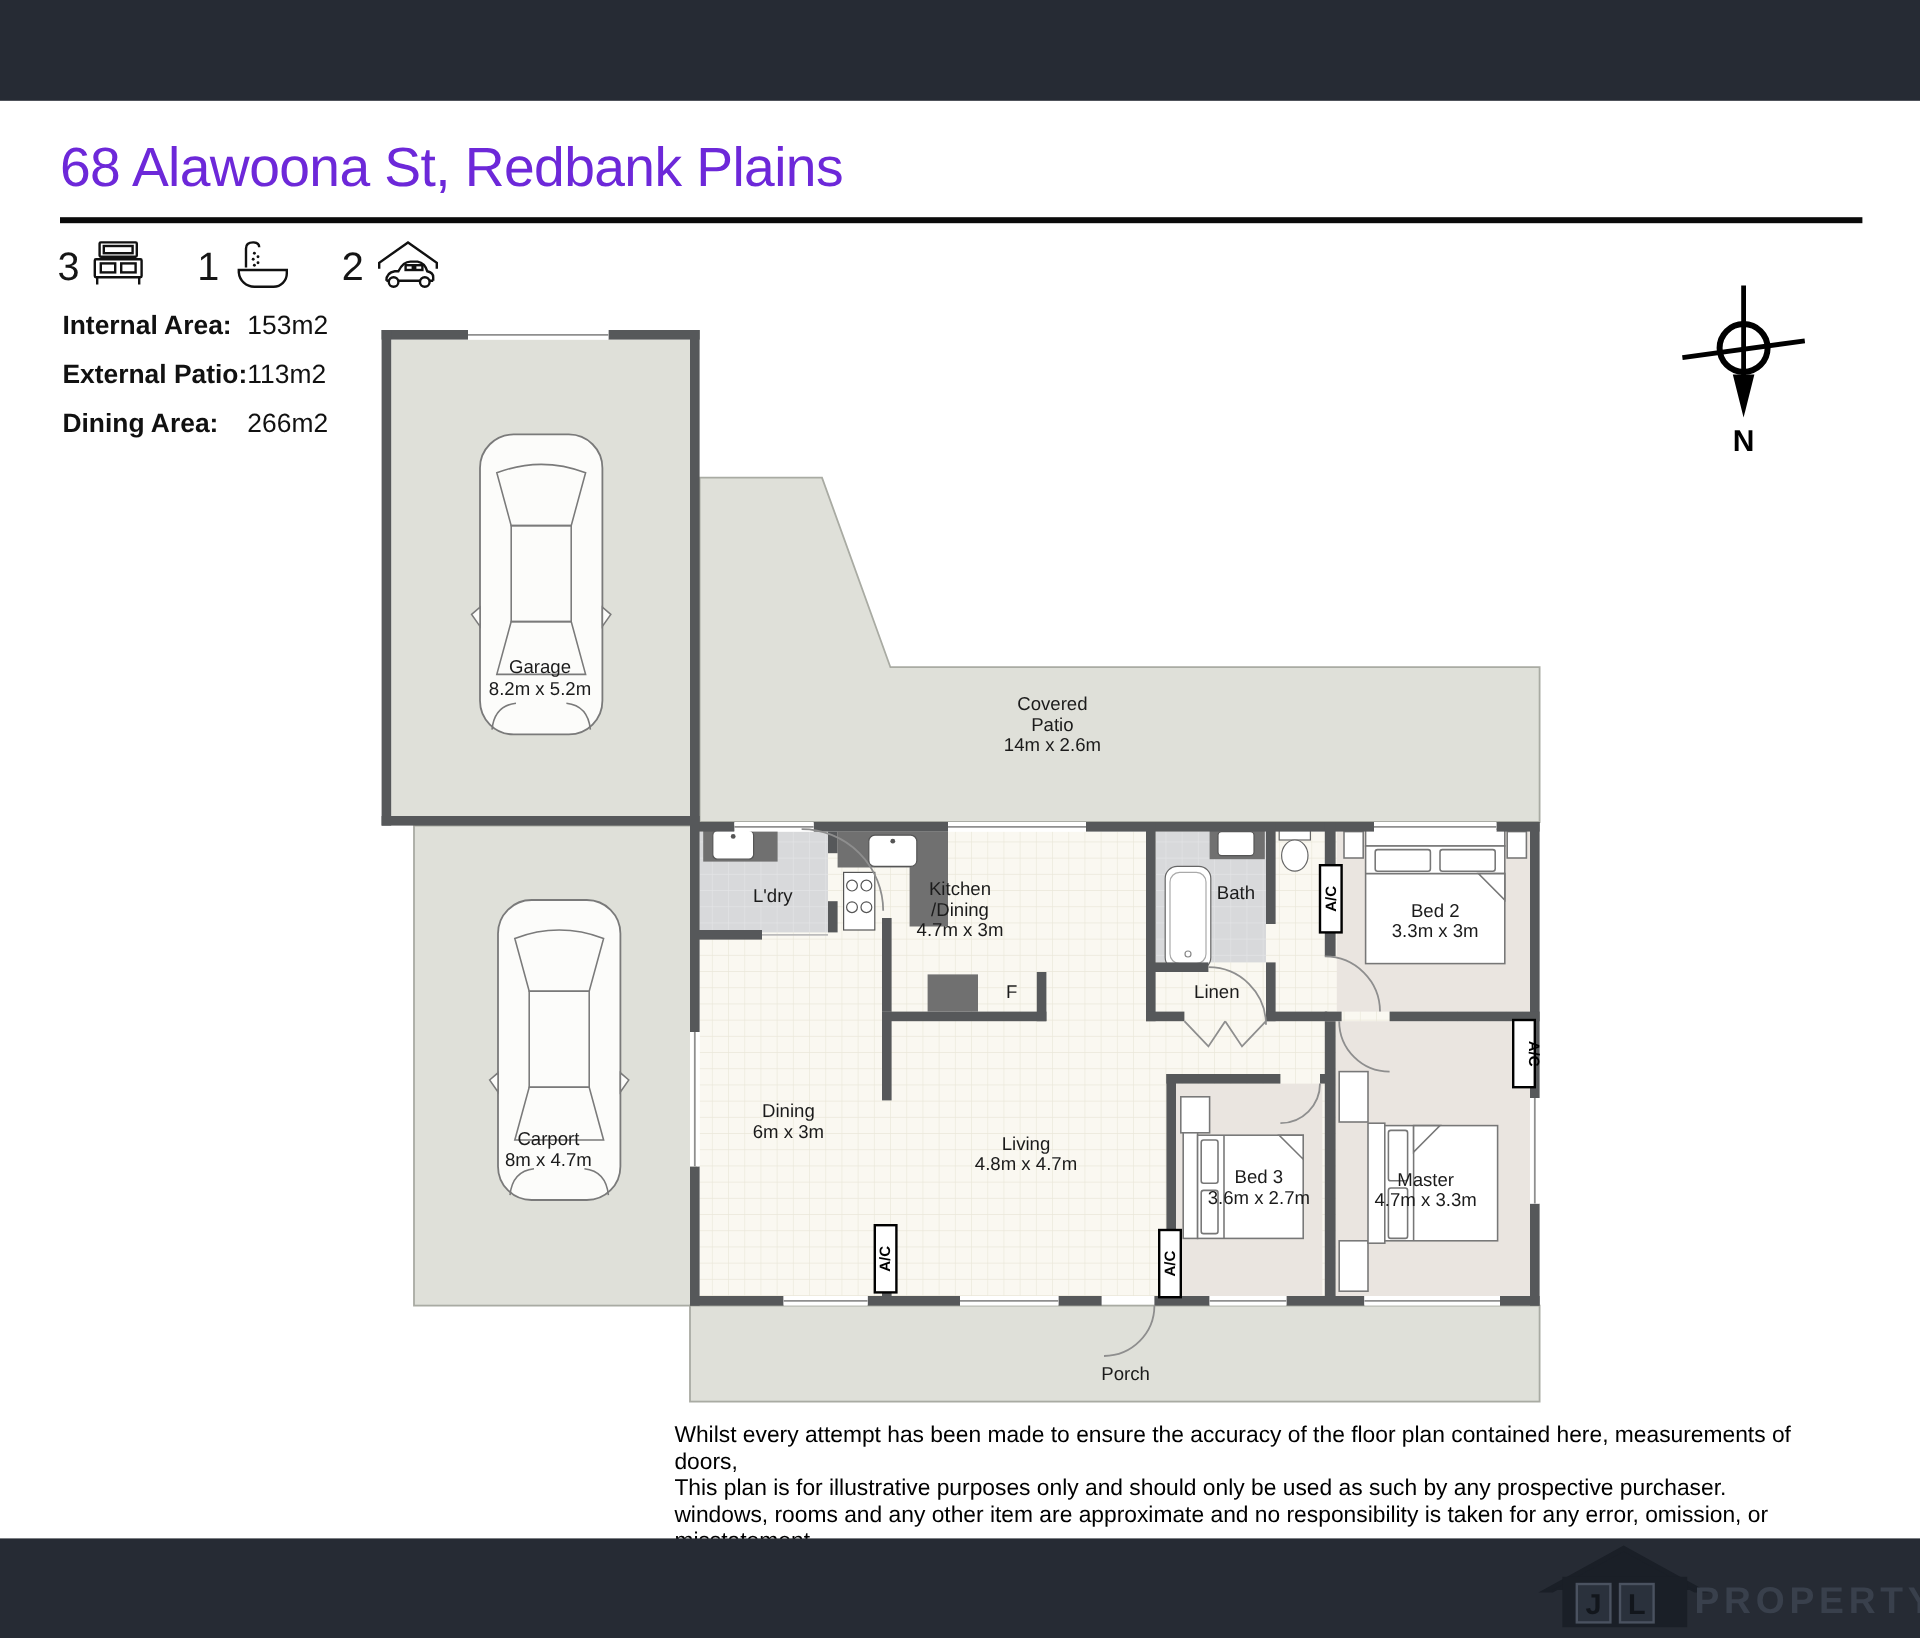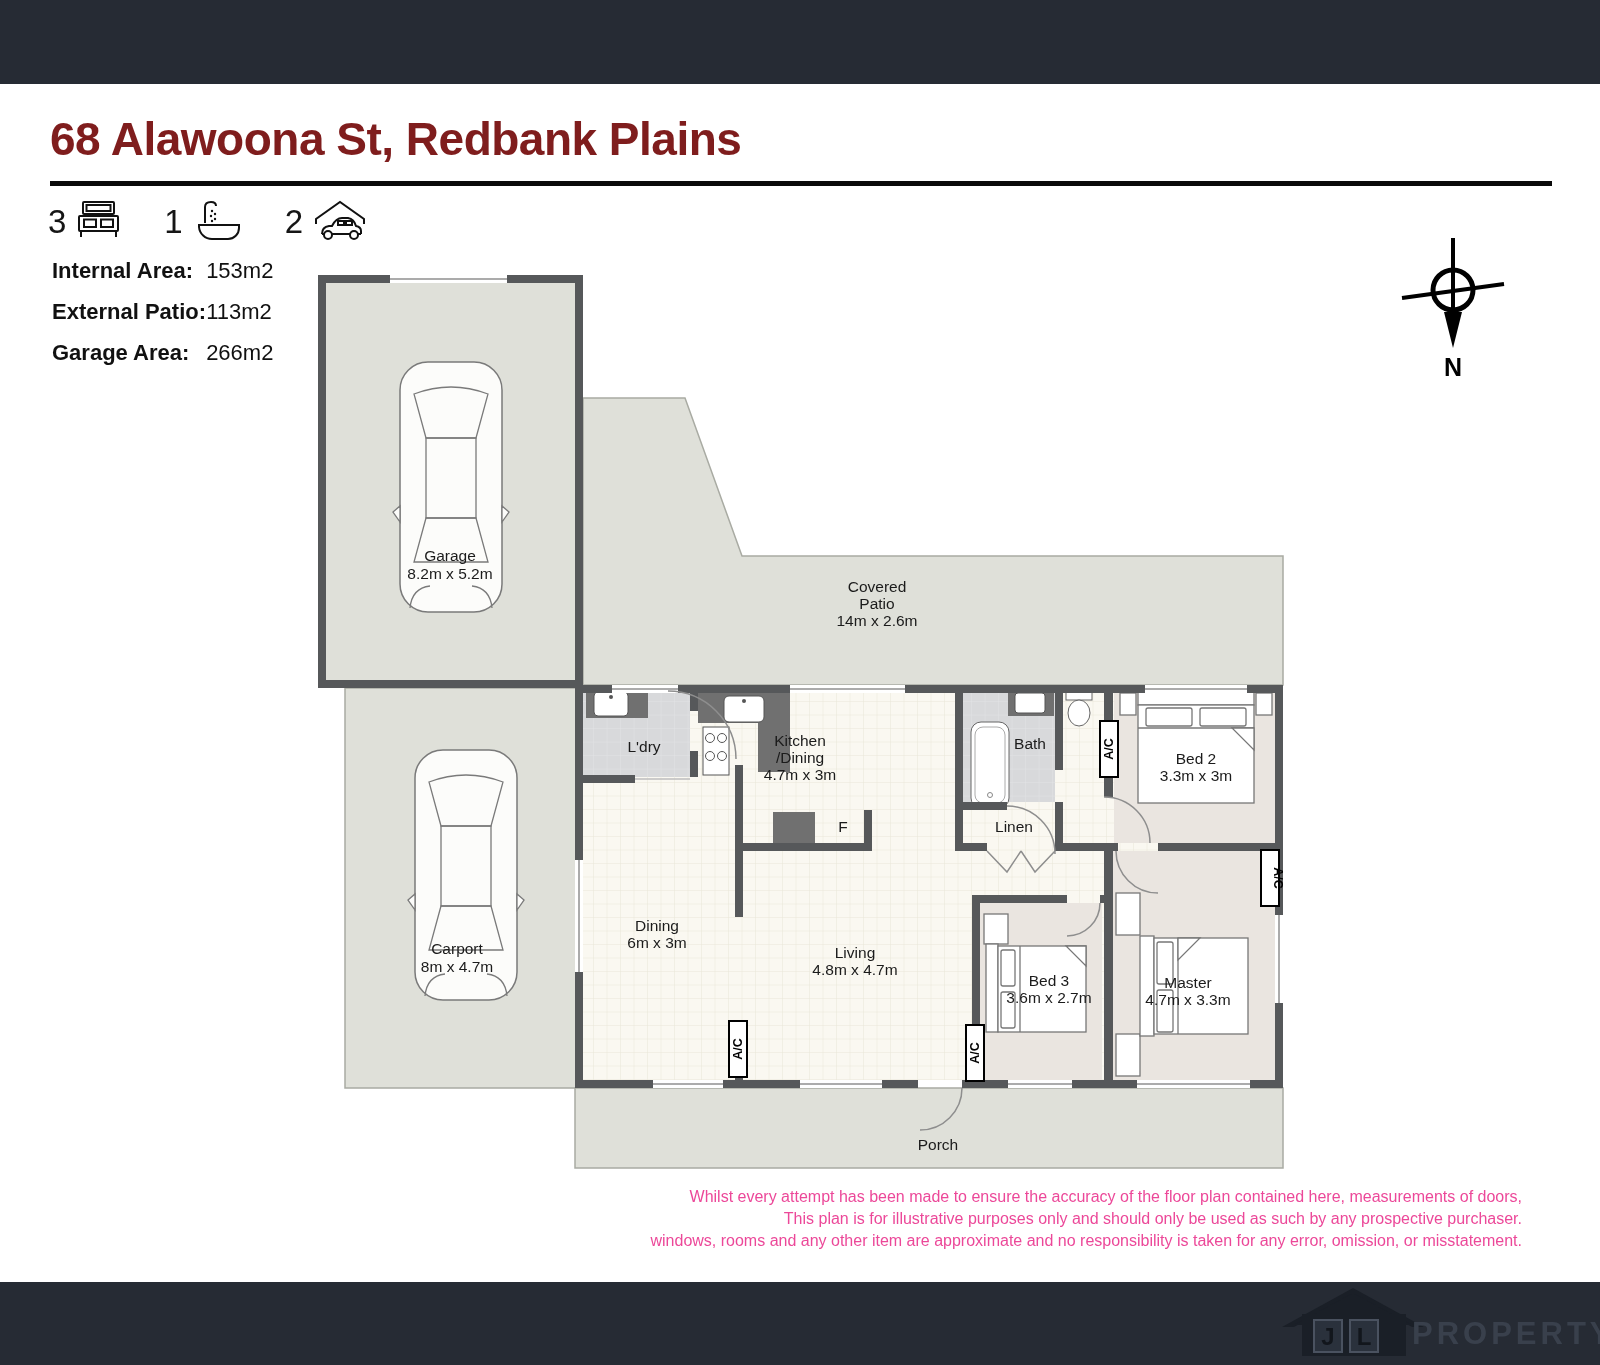--- a/index.html
+++ b/index.html
@@ -1,31 +1,31 @@
 <!DOCTYPE html>
 <html><head>
 <meta charset="utf-8">
 <style>
   html,body{margin:0;padding:0;}
   body{width:1600px;height:1365px;position:relative;background:#fff;
        font-family:"Liberation Sans",sans-serif;overflow:hidden;}
   .topbar{position:absolute;left:0;top:0;width:1600px;height:84px;background:#262b34;}
-  .title{position:absolute;left:50px;top:112px;font-size:46px;font-weight:bold;
-         color:#7f1d1d;letter-spacing:-0.5px;white-space:nowrap;}
+  .title{position:absolute;left:50px;top:112px;font-size:46px;font-weight:normal;
+         color:#6d28d9;letter-spacing:-0.5px;white-space:nowrap;}
   .rule{position:absolute;left:50px;top:181px;width:1502px;height:5px;background:#0a0a0a;}
   .features{position:absolute;left:48px;top:198px;display:flex;align-items:center;height:48px;}
   .feat-count{font-size:33px;color:#151515;margin-right:10px;}
   .feat-icon{margin-right:42px;}
   .stats{position:absolute;left:52px;top:258px;font-size:22px;color:#111;}
   .stats .row{margin-bottom:15px;white-space:nowrap;}
   .stats .lab{display:inline-block;width:148px;font-weight:bold;}
   .compass{position:absolute;left:1386px;top:228px;}
   .plan{position:absolute;left:0;top:0;}
-  .disclaimer{position:absolute;right:78px;top:1186px;width:960px;text-align:right;
-              font-size:16px;line-height:22px;color:#ec4899;}
+  .disclaimer{position:absolute;right:78px;top:1186px;width:960px;text-align:left;
+              font-size:19px;line-height:22px;color:#000000;}
   .footer{position:absolute;left:0;top:1282px;width:1600px;height:83px;background:#262b34;}
   .logo{position:absolute;left:1270px;top:1282px;}
   svg text{font-family:"Liberation Sans",sans-serif;}
   .roomlab{font-size:15.5px;fill:#1b1b1b;}
   .aclab{font-size:12.5px;font-weight:bold;fill:#000;}
 </style>
 </head>
 <body>
 
 <div class="topbar"></div>
@@ -82,21 +82,21 @@
 <div class="stats">
   <div class="row">
     <span class="lab">Internal Area:</span>
     <span class="val">153m2</span>
   </div>
   <div class="row">
     <span class="lab">External Patio:</span>
     <span class="val">113m2</span>
   </div>
   <div class="row">
-    <span class="lab">Garage Area:</span>
+    <span class="lab">Dining Area:</span>
     <span class="val">266m2</span>
   </div>
 </div>
 
 <div class="compass">
   <svg width="134" height="155" viewBox="0 0 134 155">
     <line x1="67" y1="10" x2="67" y2="86" stroke="#000" stroke-width="4"></line>
     <line x1="16" y1="70" x2="118" y2="56" stroke="#000" stroke-width="4"></line>
     <circle cx="67" cy="62" r="20" fill="none" stroke="#000" stroke-width="5"></circle>
     <polygon points="58,84 76,84 67,120" fill="#000"></polygon>

